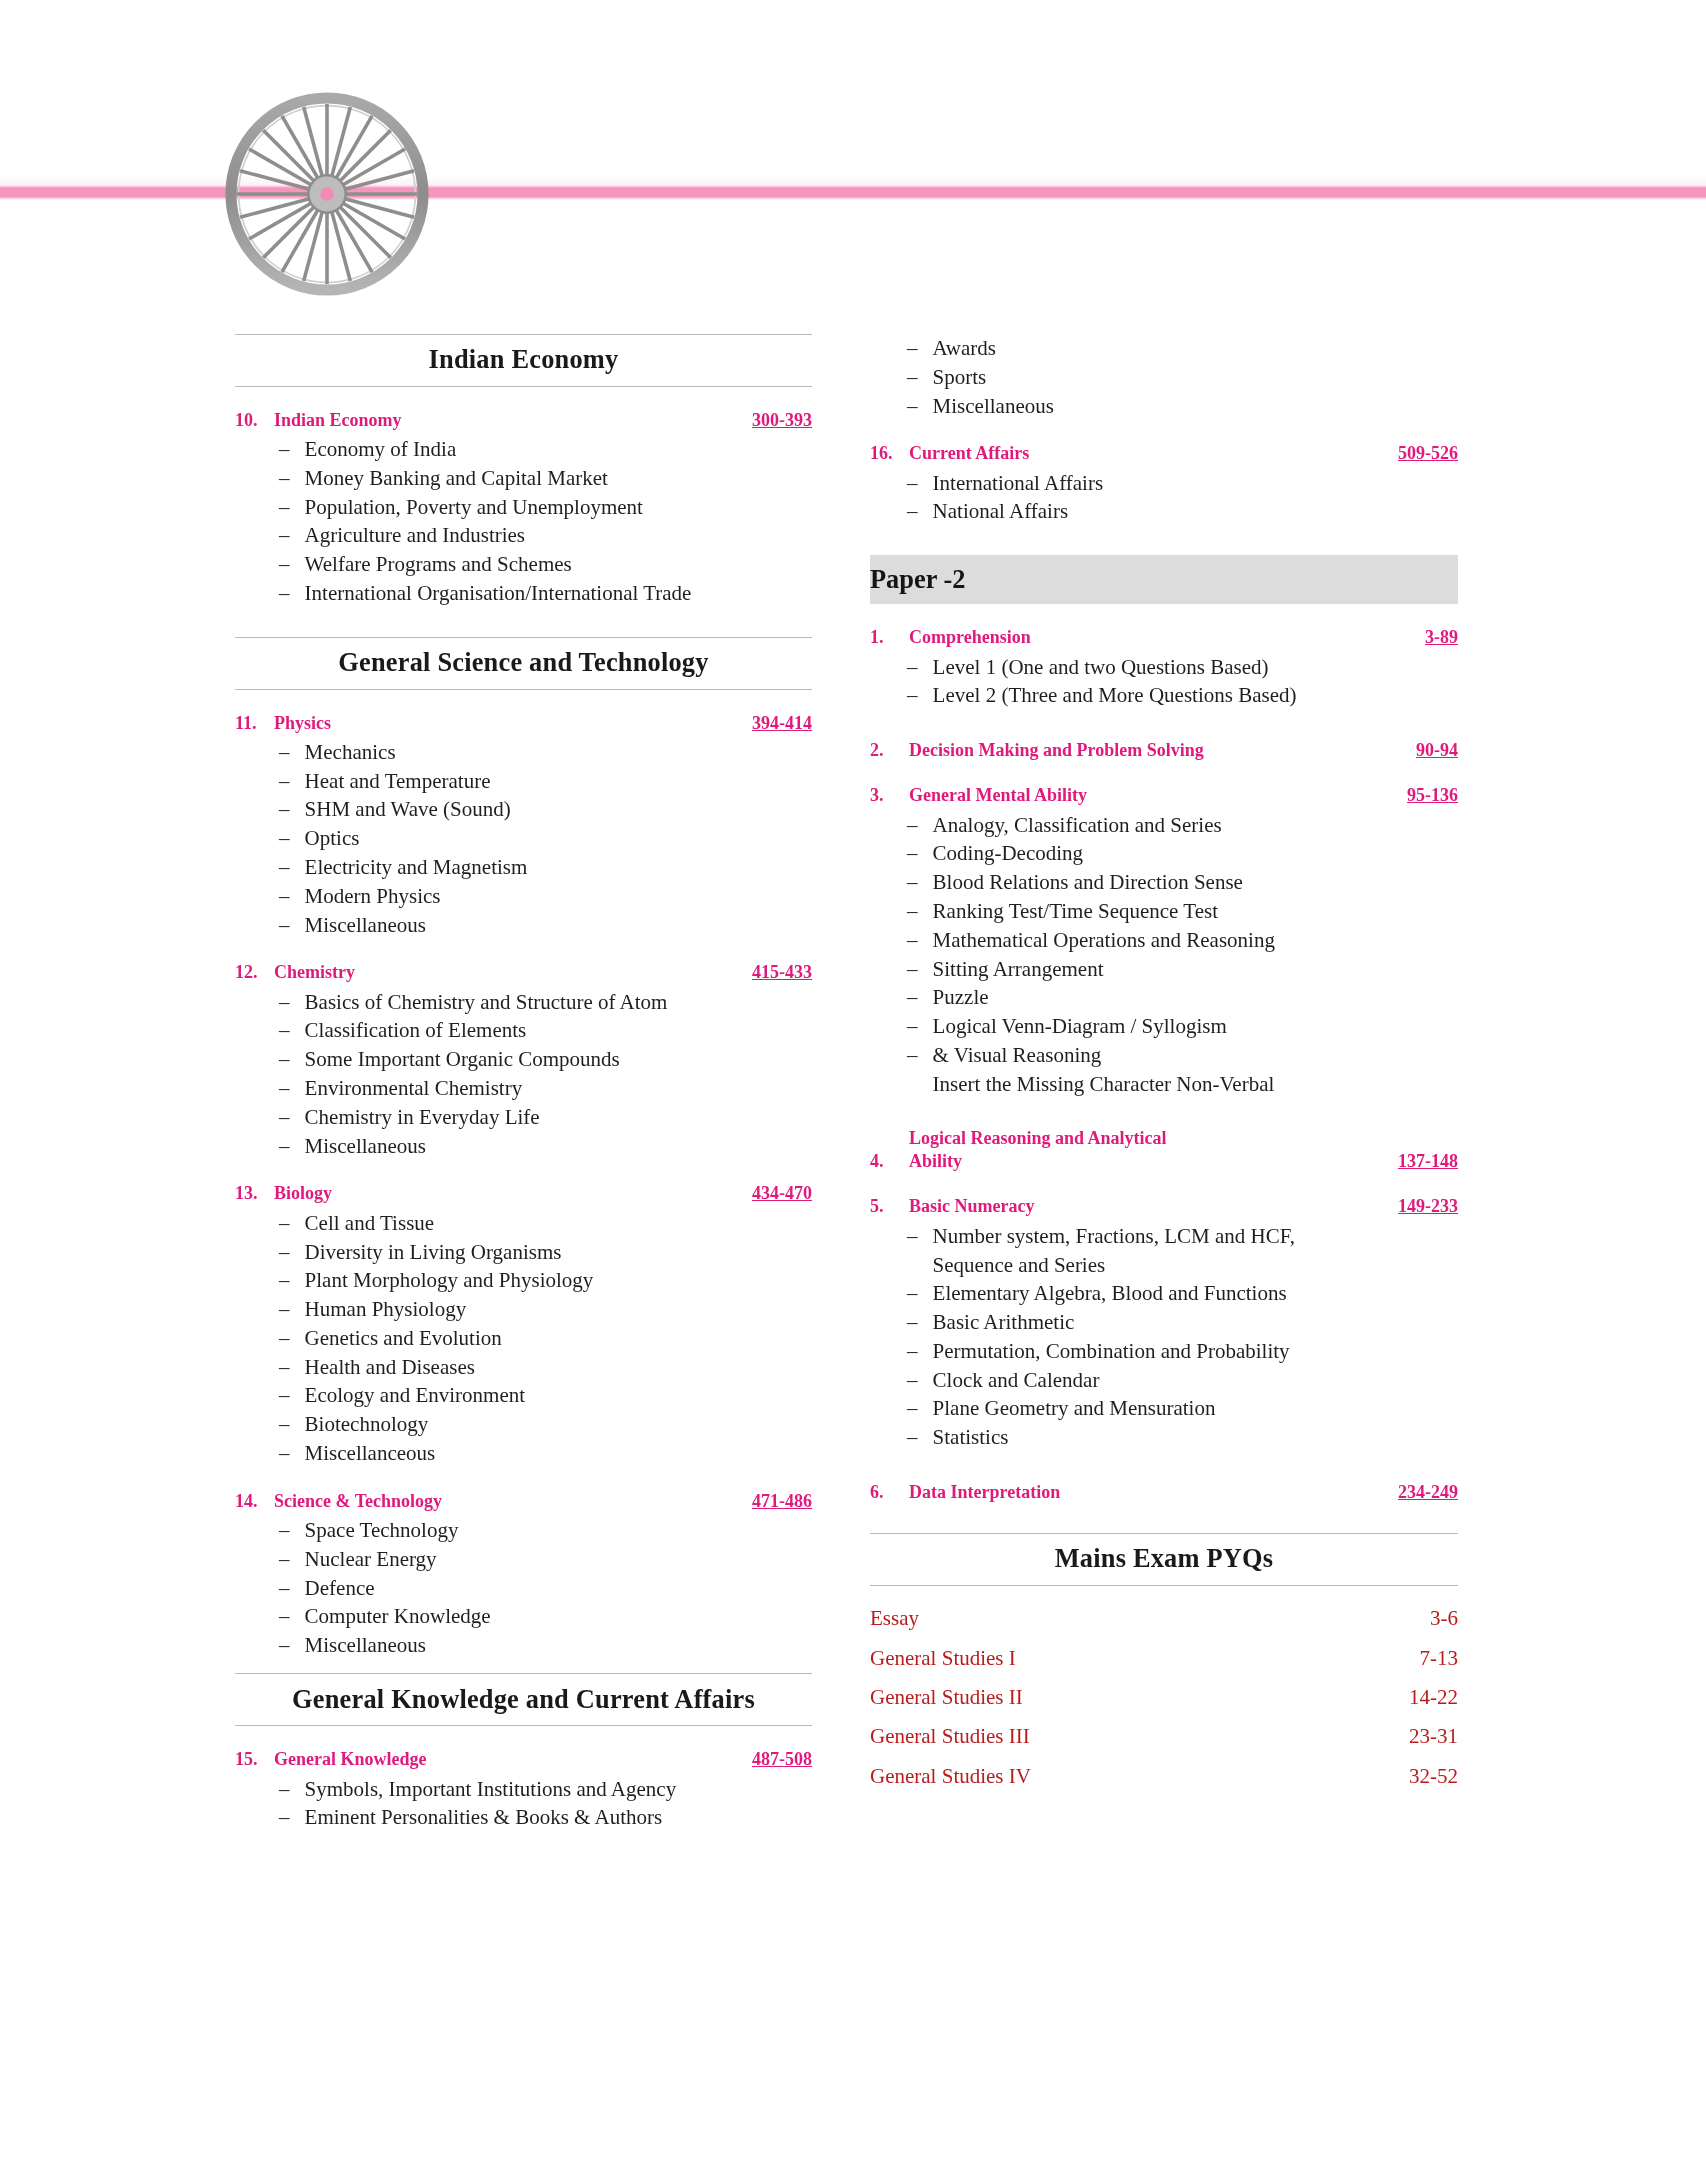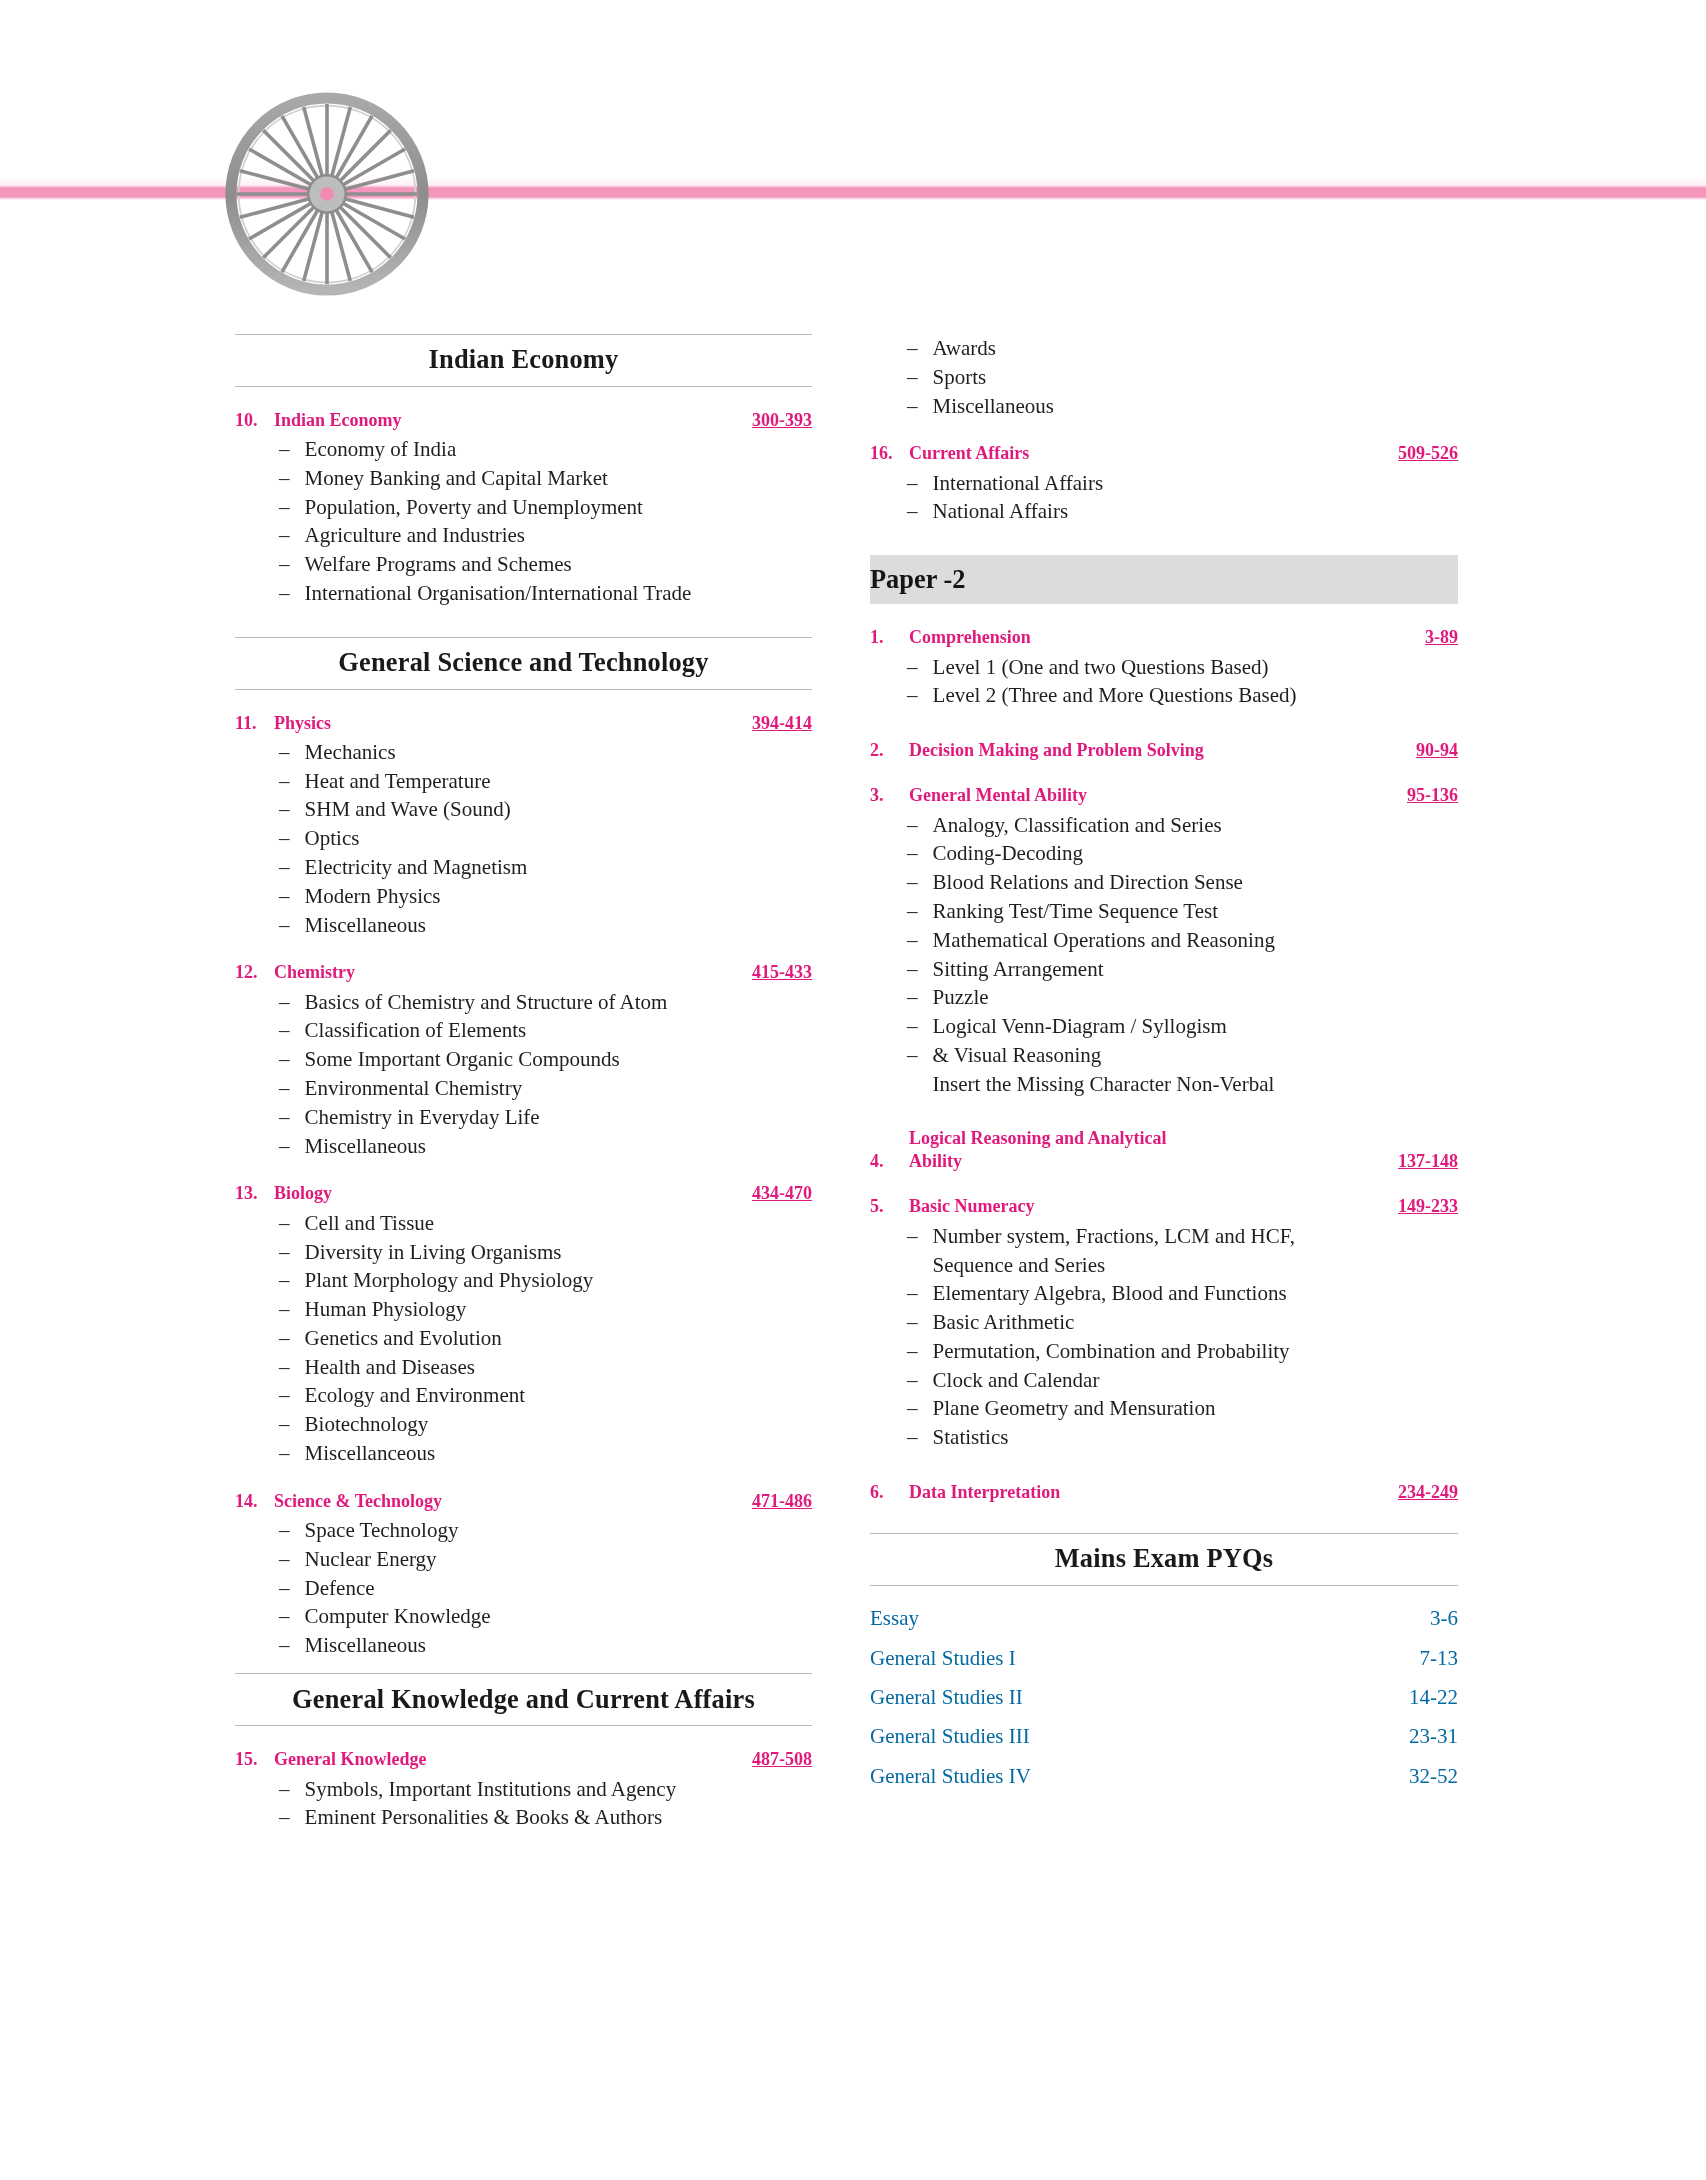--- a/index.html
+++ b/index.html
@@ -132,21 +132,21 @@
   .gap-sm  { height: 13.6px; }
   .gap-md  { height: 22px; }
   .gap-lg  { height: 29px; }
 
   
   .pyq-row {
     display: flex;
     justify-content: space-between;
     align-items: baseline;
     font-size: 21px;
-    color: #0369a1;
+    color: #b91c1c;
     padding: 6px 0 6px 0;
     line-height: 1.3;
   }
   .pyq-row .pyq-name { flex: 1 1 auto; }
   .pyq-row .pyq-page { flex: 0 0 auto; white-space: nowrap; }
 </style>
 </head>
 <body>
 
 <div id="header-band">

